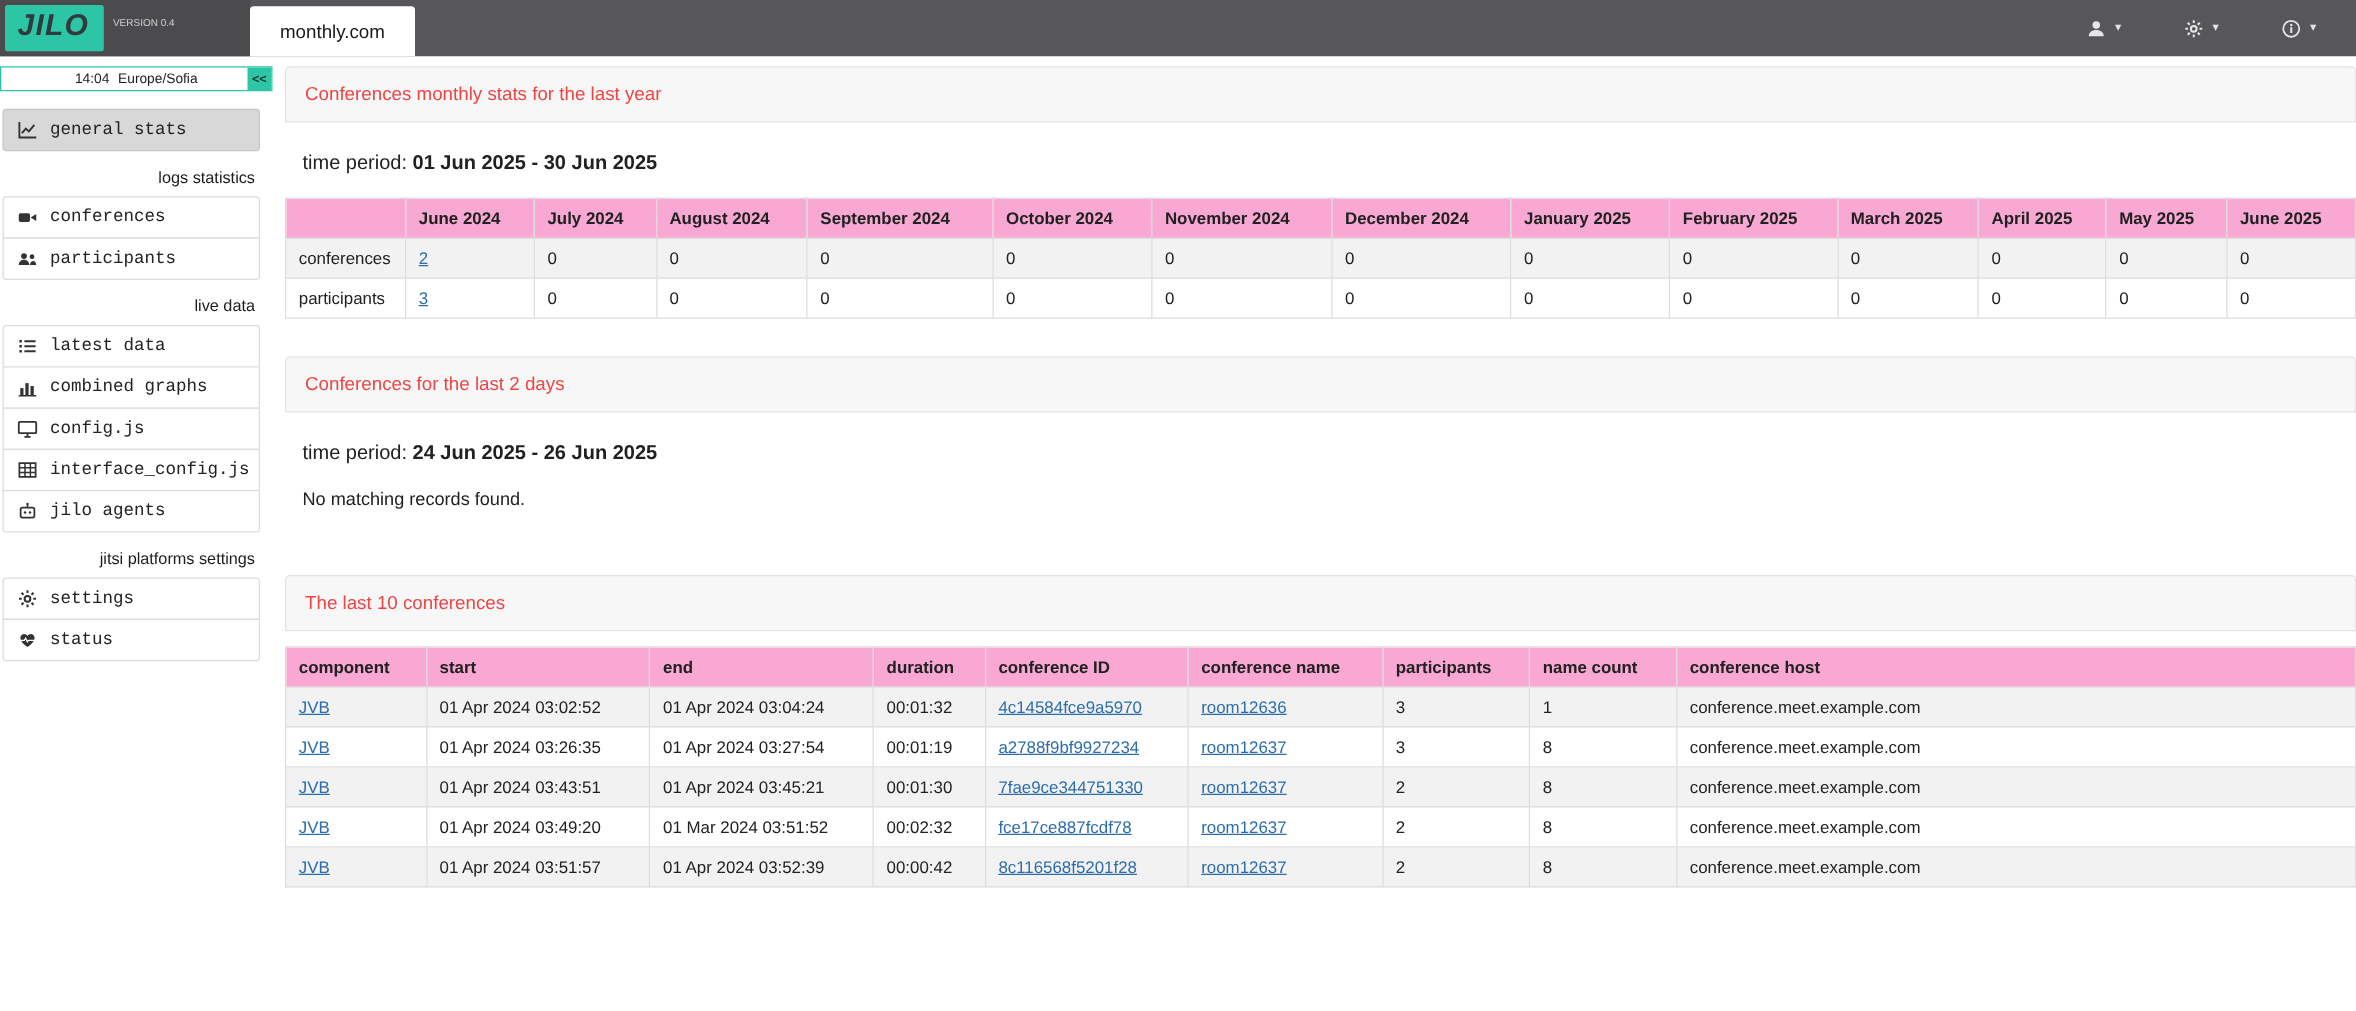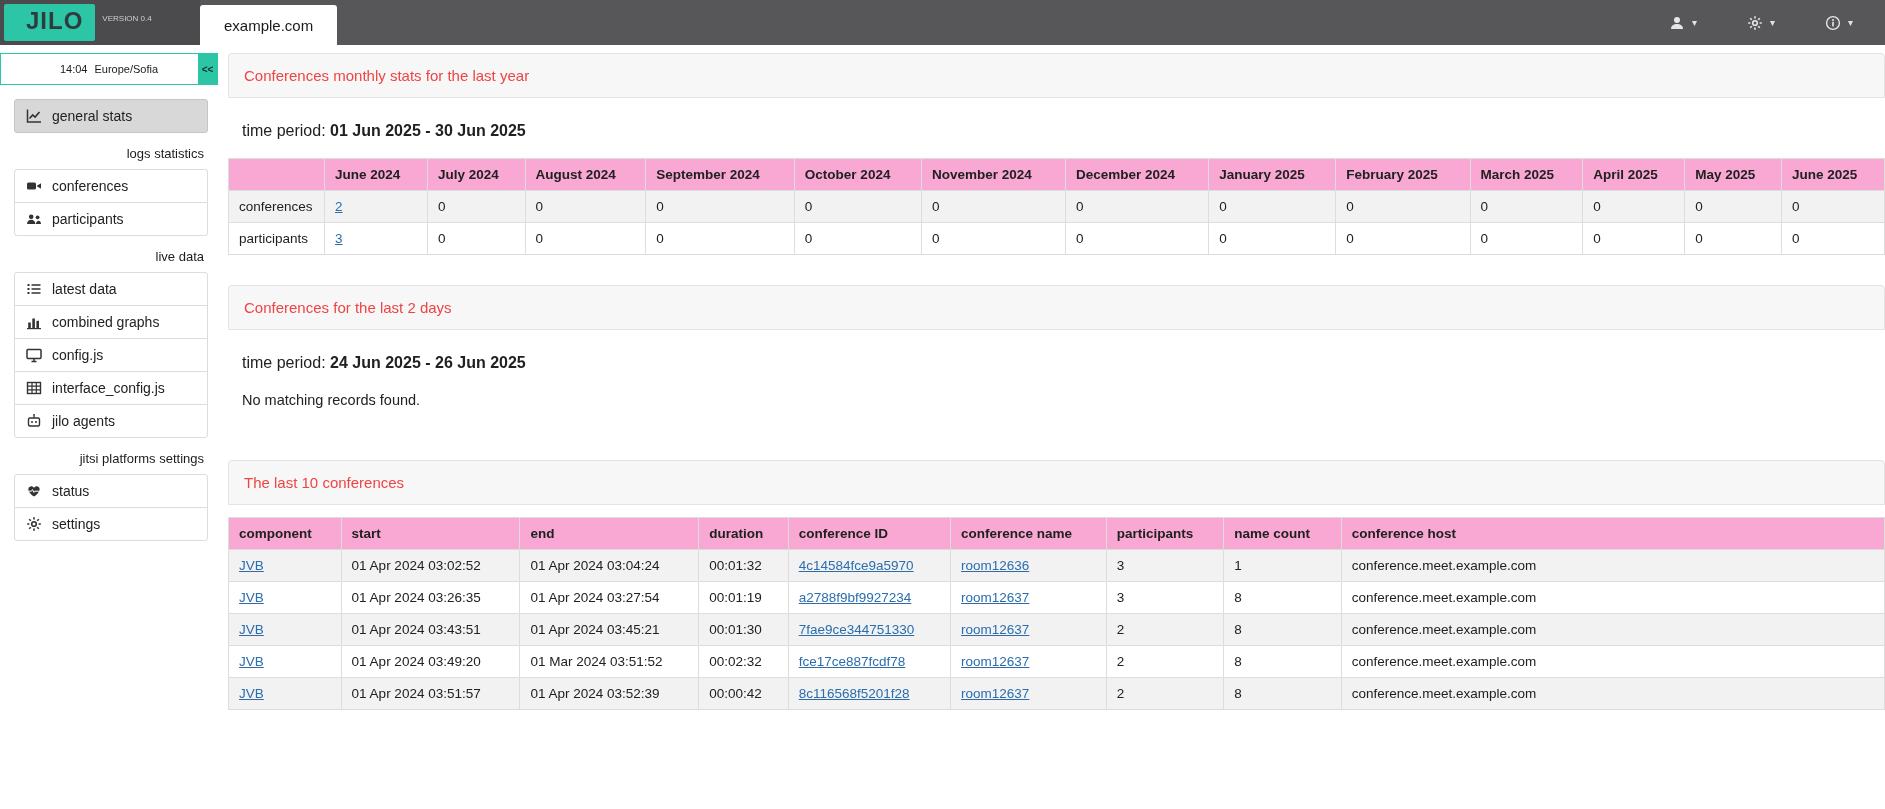--- a/index.html
+++ b/index.html
@@ -8,50 +8,50 @@
     font-family: "Liberation Sans", sans-serif;
     color: #212121;
     background: #ffffff;
     min-width: 1400px;
   }
 
   
   .topbar { background: #57575a; height: 45px; display: flex; align-items: stretch; }
   .brand-block { width: 200px; flex: 0 0 auto; background: #4b4b4e; display: flex; align-items: center; padding-left: 4px; }
   .logo {
-    background: #2cc6a6; color: #2f3b3e; font-weight: bold;
-    font-size: 24px; padding: 3px 12px 6px 22px; letter-spacing: 1px; border-radius: 2px;
+    background: #2cc6a6; color: #2f3b3e; font-style: italic; font-weight: bold;
+    font-size: 24px; padding: 3px 12px 6px 10px; letter-spacing: 1px; border-radius: 2px;
     line-height: 1.2; cursor: pointer;
   }
   .version { color: #cfcfcf; font-size: 8px; margin-left: 7px; margin-top: -8px; white-space: nowrap; }
   .tab {
     align-self: flex-end; height: 40px; background: #fff; color: #1a1a1a;
     display: flex; align-items: center; padding: 0 24px; font-size: 15px;
     border-radius: 3px 3px 0 0; cursor: pointer;
   }
   .topbar-right { margin-left: auto; display: flex; align-items: center; gap: 50px; padding-right: 32px; }
   .menu { display: flex; align-items: center; gap: 7px; cursor: pointer; }
   .caret { color: #e3e3e3; font-size: 10px; line-height: 1; }
 
   
   .layout { display: flex; align-items: flex-start; }
 
   
   .sidebar { width: 218px; flex: 0 0 auto; padding-top: 8px; }
   .timebar {
-    position: relative; border: 1px solid #2cc6a6; height: 32px;
+    position: relative; border: 1px solid #2cc6a6; height: 20px;
     display: flex; align-items: center; justify-content: center; gap: 7px;
     font-size: 11px; color: #1b1b1b;
   }
   .collapse-btn {
     position: absolute; right: 0; top: 0; bottom: 0; width: 19px;
     background: #2cc6a6; border: none; font-size: 10px; font-weight: bold;
     color: #10312a; cursor: pointer; padding: 0; font-family: "Liberation Sans", sans-serif;
   }
-  .nav-group { margin: 0 10px 0 14px; }
+  .nav-group { margin: 0 10px 0 2px; font-family: Liberation Mono, monospace; }
   .nav-group.first { margin-top: 14px; }
   .nav-item {
     display: flex; align-items: center; gap: 10px;
     border: 1px solid #dcdcdc; background: #fff; padding: 8px 11px;
     font-size: 14px; margin-top: -1px; cursor: pointer; color: #222;
   }
   .nav-item:first-child { margin-top: 0; border-radius: 3px 3px 0 0; }
   .nav-item:last-child { border-radius: 0 0 3px 3px; }
   .nav-item.single { border-radius: 3px; }
   .nav-item.active { background: #d8d8d8; border-color: #c6c6c6; }
@@ -90,21 +90,21 @@
   .stats-table th:first-child { width: 5.8%; }
 </style>
 </head>
 <body>
 
 <header class="topbar">
   <div class="brand-block">
     <div class="logo">JILO</div>
     <div class="version">VERSION 0.4</div>
   </div>
-  <div class="tab">example.com</div>
+  <div class="tab">monthly.com</div>
   <div class="topbar-right">
     <div class="menu">
       <span class="icon">
         <svg viewBox="0 0 16 16">
             <g fill="#e6e6e6">
               <circle cx="8" cy="5" r="3"></circle>
               <path d="M2 14c0-3.3 2.7-5 6-5s6 1.7 6 5z"></path>
             </g>
           </svg>
       </span>
@@ -244,36 +244,36 @@
         <span>jilo agents</span>
       </div>
     </div>
 
     <div class="section-label">jitsi platforms settings</div>
 
     <div class="nav-group">
       <div class="nav-item">
         <span class="icon">
           <svg viewBox="0 0 16 16">
-              <path d="M8 13.6C2.2 9.6 1.2 5.6 3.4 3.9 5 2.7 7 3.3 8 4.8c1-1.5 3-2.1 4.6-.9 2.2 1.7 1.2 5.7-4.6 9.7z" fill="#333"></path>
-              <path d="M2.5 8.2h3l1-1.6 1.4 2.8 1-1.2h4.6" stroke="#fff" stroke-width="1" fill="none"></path>
-            </svg>
-        </span>
-        <span>status</span>
-      </div>
-      <div class="nav-item">
-        <span class="icon">
-          <svg viewBox="0 0 16 16">
               <g stroke="#333" stroke-width="1.6" fill="none">
                 <circle cx="8" cy="8" r="2.3"></circle>
                 <path d="M8 1.2v2.2M8 12.6v2.2M1.2 8h2.2M12.6 8h2.2M3.2 3.2l1.6 1.6M11.2 11.2l1.6 1.6M12.8 3.2l-1.6 1.6M4.8 11.2l-1.6 1.6"></path>
               </g>
             </svg>
         </span>
         <span>settings</span>
+      </div>
+      <div class="nav-item">
+        <span class="icon">
+          <svg viewBox="0 0 16 16">
+              <path d="M8 13.6C2.2 9.6 1.2 5.6 3.4 3.9 5 2.7 7 3.3 8 4.8c1-1.5 3-2.1 4.6-.9 2.2 1.7 1.2 5.7-4.6 9.7z" fill="#333"></path>
+              <path d="M2.5 8.2h3l1-1.6 1.4 2.8 1-1.2h4.6" stroke="#fff" stroke-width="1" fill="none"></path>
+            </svg>
+        </span>
+        <span>status</span>
       </div>
     </div>
   </aside>
 
   <main class="main">
 
     <section class="card">
       <div class="card-header">Conferences monthly stats for the last year</div>
       <div class="card-body">
         <div class="time-period">

